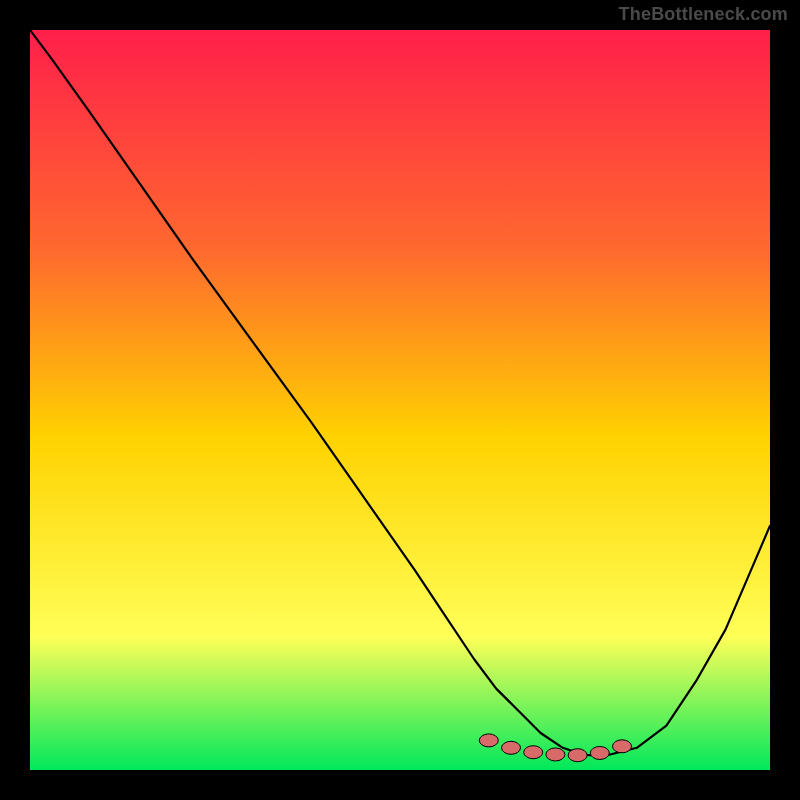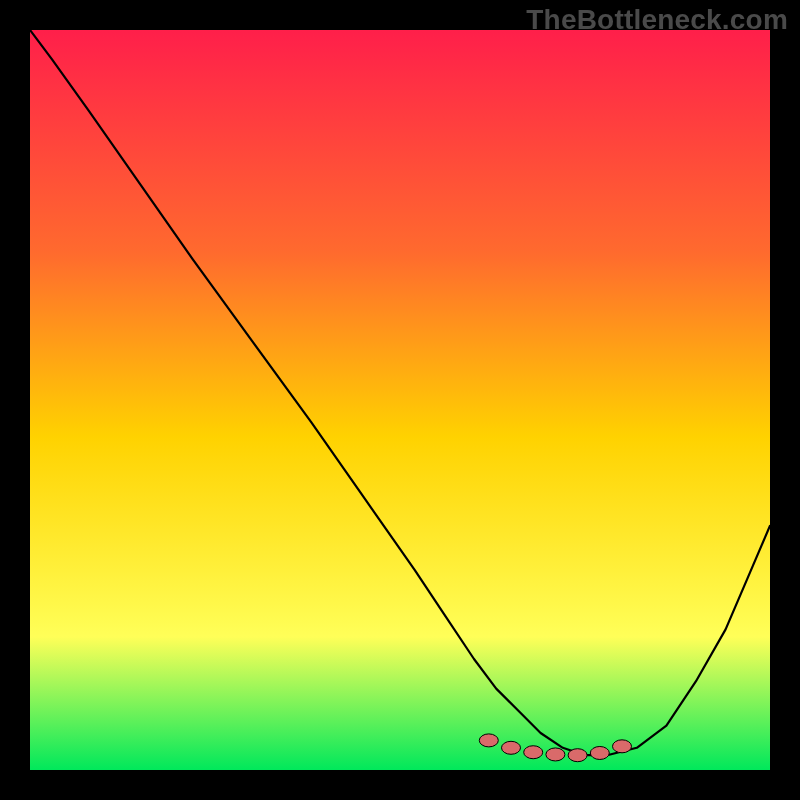--- a/index.html
+++ b/index.html
@@ -12,21 +12,21 @@
   }
   .frame {
     position: absolute;
     inset: 0;
   }
   .watermark {
     position: absolute;
     top: 4px;
     right: 12px;
     font-family: Arial, Helvetica, sans-serif;
-    font-size: 28px;
+    font-size: 18px;
     font-weight: 600;
     color: #4a4a4a;
     letter-spacing: 0.2px;
     user-select: none;
   }
   .plot-wrap {
     position: absolute;
     left: 30px;
     top: 30px;
     width: 740px;

